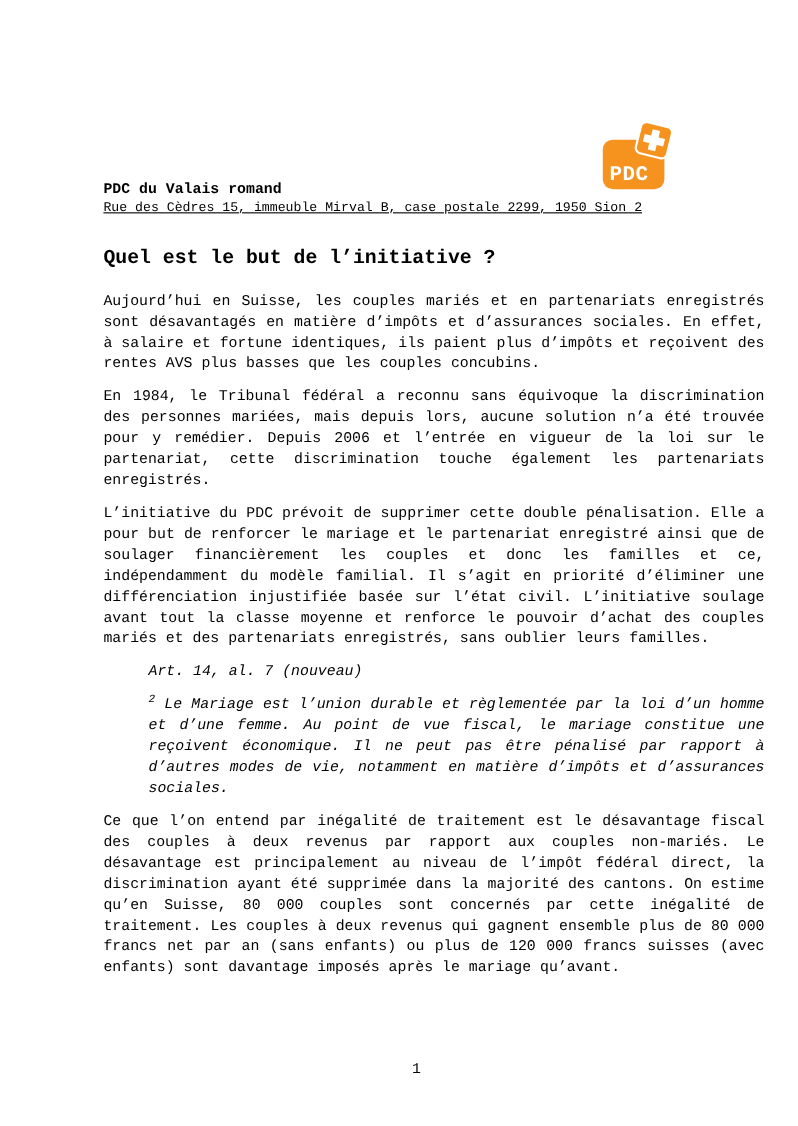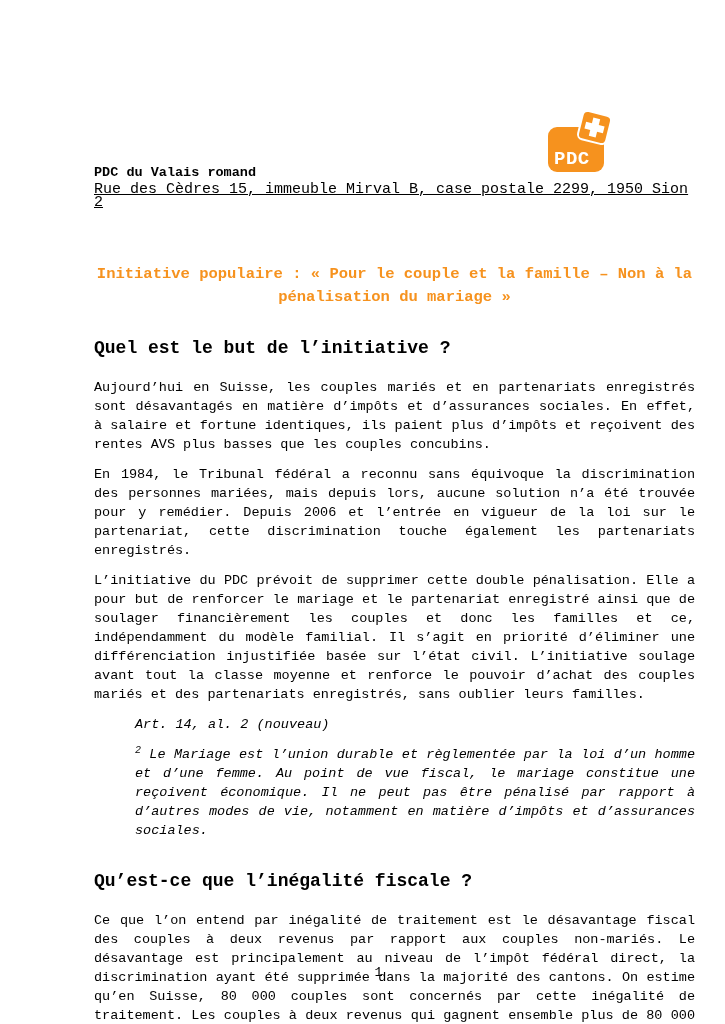--- a/index.html
+++ b/index.html
@@ -30,21 +30,21 @@
   .logo-cross-box {
     position: absolute; right: 2px; top: 0; width: 27px; height: 27px;
     background: #F6921E; border-radius: 6px; transform: rotate(14deg);
     border: 2px solid #fff;
   }
   .cross-bar-v { position: absolute; left: 50%; top: 4px; width: 7px; height: 19px; margin-left: -3.5px; background: #fff; }
   .cross-bar-h { position: absolute; top: 50%; left: 4px; height: 7px; width: 19px; margin-top: -3.5px; background: #fff; }
 
   
   .org-name { font-weight: bold; font-size: 13.5px; }
-  .org-address { font-size: 15px; line-height: 13px; text-decoration: underline; margin-top: 1px; }
+  .org-address { font-size: 12px; line-height: 13px; text-decoration: underline; margin-top: 1px; }
 
   
   .doc-title {
     margin: 54px auto 0;
     max-width: 640px;
     text-align: center;
     color: #F6921E;
     font-weight: bold;
     font-size: 15.5px;
     line-height: 23px;
@@ -77,33 +77,31 @@
       <div class="cross-bar-v"></div>
       <div class="cross-bar-h"></div>
     </div>
   </div>
 
   <div class="content">
 
     <div class="org-name">PDC du Valais romand</div>
     <div class="org-address">Rue des Cèdres 15, immeuble Mirval B, case postale 2299, 1950 Sion 2</div>
 
-    <h1 class="doc-title">Initiative populaire : « Pour le couple et la famille – Non à la pénalisation du mariage »</h1>
 
     <h3 class="section-heading">Quel est le but de l’initiative ?</h3>
 
     <p class="body-para">Aujourd’hui en Suisse, les couples mariés et en partenariats enregistrés sont désavantagés en matière d’impôts et d’assurances sociales. En effet, à salaire et fortune identiques, ils paient plus d’impôts et reçoivent des rentes AVS plus basses que les couples concubins.</p>
     <p class="body-para">En 1984, le Tribunal fédéral a reconnu sans équivoque la discrimination des personnes mariées, mais depuis lors, aucune solution n’a été trouvée pour y remédier. Depuis 2006 et l’entrée en vigueur de la loi sur le partenariat, cette discrimination touche également les partenariats enregistrés.</p>
     <p class="body-para">L’initiative du PDC prévoit de supprimer cette double pénalisation. Elle a pour but de renforcer le mariage et le partenariat enregistré ainsi que de soulager financièrement les couples et donc les familles et ce, indépendamment du modèle familial. Il s’agit en priorité d’éliminer une différenciation injustifiée basée sur l’état civil. L’initiative soulage avant tout la classe moyenne et renforce le pouvoir d’achat des couples mariés et des partenariats enregistrés, sans oublier leurs familles.</p>
 
-    <p class="article-ref">Art. 14, al. 2 (nouveau)</p>
+    <p class="article-ref">Art. 14, al. 7 (nouveau)</p>
 
     <p class="article-text"><sup>2</sup><span> Le Mariage est l’union durable et règlementée par la loi d’un homme et d’une femme. Au point de vue fiscal, le mariage constitue une reçoivent économique. Il ne peut pas être pénalisé par rapport à d’autres modes de vie, notamment en matière d’impôts et d’assurances sociales.</span></p>
 
-    <h3 class="section-heading second">Qu’est-ce que l’inégalité fiscale ?</h3>
 
     <p class="body-para">Ce que l’on entend par inégalité de traitement est le désavantage fiscal des couples à deux revenus par rapport aux couples non-mariés. Le désavantage est principalement au niveau de l’impôt fédéral direct, la discrimination ayant été supprimée dans la majorité des cantons. On estime qu’en Suisse, 80 000 couples sont concernés par cette inégalité de traitement. Les couples à deux revenus qui gagnent ensemble plus de 80 000 francs net par an (sans enfants) ou plus de 120 000 francs suisses (avec enfants) sont davantage imposés après le mariage qu’avant.</p>
 
   </div>
 
   <div class="page-number">1</div>
 
 </div>
 
 </body></html>

